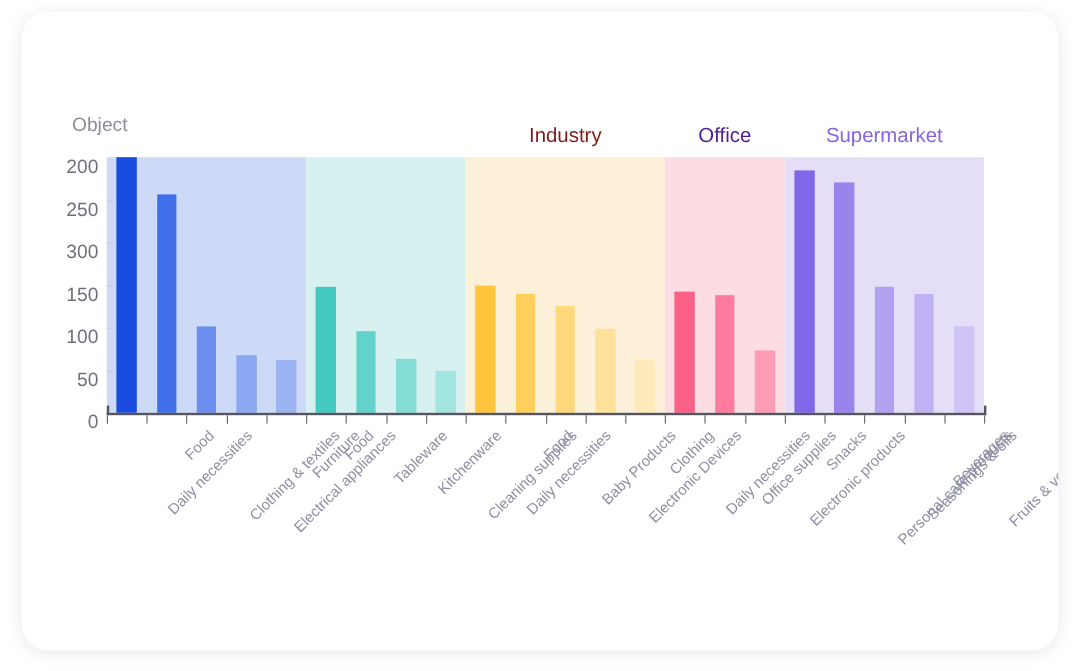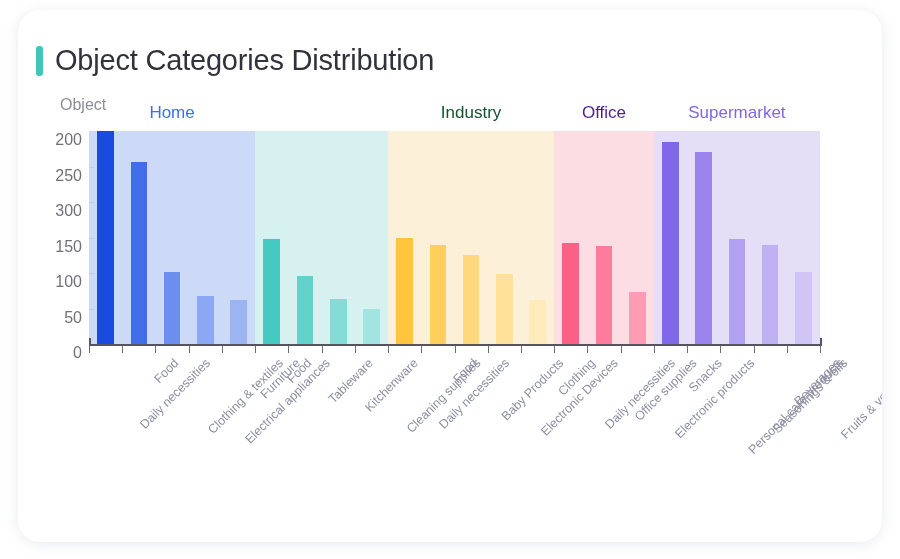--- a/index.html
+++ b/index.html
@@ -141,52 +141,47 @@
     transform-origin: right top;
     transform: rotate(-45deg);
     text-align: right;
   }
 </style>
 </head>
 <body>
 
 <div id="card">
 
-  <div id="title-row">
-    <div id="title-accent"></div>
-    <div id="title-text">Object Categories Distribution</div>
-  </div>
 
   <div id="ylabel">Object</div>
 
   <div id="ylabels">
       <div class="ylab" style="top: 334px;">0</div>
       <div class="ylab" style="top: 298.5px;">50</div>
       <div class="ylab" style="top: 263px;">100</div>
       <div class="ylab" style="top: 227.5px;">150</div>
       <div class="ylab" style="top: 192px;">300</div>
       <div class="ylab" style="top: 156.5px; margin-left: 12px;">250</div>
       <div class="ylab" style="top: 121px;">200</div>
     </div>
 
   <div id="plot">
       <div class="band" style="left: 0px; width: 166.136px; background: rgb(204, 217, 247);"></div>
-      <div class="grp-label" style="left: 0px; width: 166.136px; color: rgb(59, 114, 232);">Home</div>
       <div class="bar" title="Daily necessities: 300" style="left: 8.30682px; width: 16.6136px; height: 213px; background: rgb(26, 75, 224);"></div>
       <div class="bar" title="Food: 256" style="left: 41.5341px; width: 16.6136px; height: 181.76px; background: rgb(63, 110, 232);"></div>
       <div class="bar" title="Clothing &amp; textiles: 101" style="left: 74.7614px; width: 16.6136px; height: 71.71px; background: rgb(108, 143, 239);"></div>
       <div class="bar" title="Electrical appliances: 67" style="left: 107.989px; width: 16.6136px; height: 47.57px; background: rgb(141, 168, 242);"></div>
       <div class="bar" title="Furniture: 62" style="left: 141.216px; width: 16.6136px; height: 44.02px; background: rgb(157, 180, 242);"></div>
       <div class="band" style="left: 166.136px; width: 132.909px; background: rgb(214, 241, 240);"></div>
       <div class="bar" title="Food: 148" style="left: 174.443px; width: 16.6136px; height: 105.08px; background: rgb(68, 201, 192);"></div>
       <div class="bar" title="Tableware: 96" style="left: 207.67px; width: 16.6136px; height: 68.16px; background: rgb(98, 210, 203);"></div>
       <div class="bar" title="Kitchenware: 63" style="left: 240.898px; width: 16.6136px; height: 44.73px; background: rgb(132, 220, 214);"></div>
       <div class="bar" title="Cleaning supplies: 50" style="left: 274.125px; width: 16.6136px; height: 35.5px; background: rgb(162, 228, 224);"></div>
       <div class="band" style="left: 299.045px; width: 166.136px; background: rgb(253, 240, 217);"></div>
-      <div class="grp-label" style="left: 299.045px; width: 166.136px; color: #14532d;">Industry</div>
+      <div class="grp-label" style="left: 299.045px; width: 166.136px; color: #7f1d1d;">Industry</div>
       <div class="bar" title="Daily necessities: 150" style="left: 307.352px; width: 16.6136px; height: 106.5px; background: rgb(255, 197, 61);"></div>
       <div class="bar" title="Food: 139" style="left: 340.58px; width: 16.6136px; height: 98.69px; background: rgb(255, 207, 92);"></div>
       <div class="bar" title="Baby Products: 126" style="left: 373.807px; width: 16.6136px; height: 89.46px; background: rgb(255, 216, 124);"></div>
       <div class="bar" title="Electronic Devices: 98" style="left: 407.034px; width: 16.6136px; height: 69.58px; background: rgb(255, 225, 154);"></div>
       <div class="bar" title="Clothing: 62" style="left: 440.261px; width: 16.6136px; height: 44.02px; background: rgb(255, 234, 187);"></div>
       <div class="band" style="left: 465.182px; width: 99.6818px; background: rgb(252, 221, 228);"></div>
       <div class="grp-label" style="left: 465.182px; width: 99.6818px; color: #4c1d95;">Office</div>
       <div class="bar" title="Daily necessities: 142" style="left: 473.489px; width: 16.6136px; height: 100.82px; background: rgb(251, 96, 135);"></div>
       <div class="bar" title="Office supplies: 138" style="left: 506.716px; width: 16.6136px; height: 97.98px; background: rgb(253, 123, 156);"></div>
       <div class="bar" title="Electronic products: 73" style="left: 539.943px; width: 16.6136px; height: 51.83px; background: rgb(254, 156, 181);"></div>

